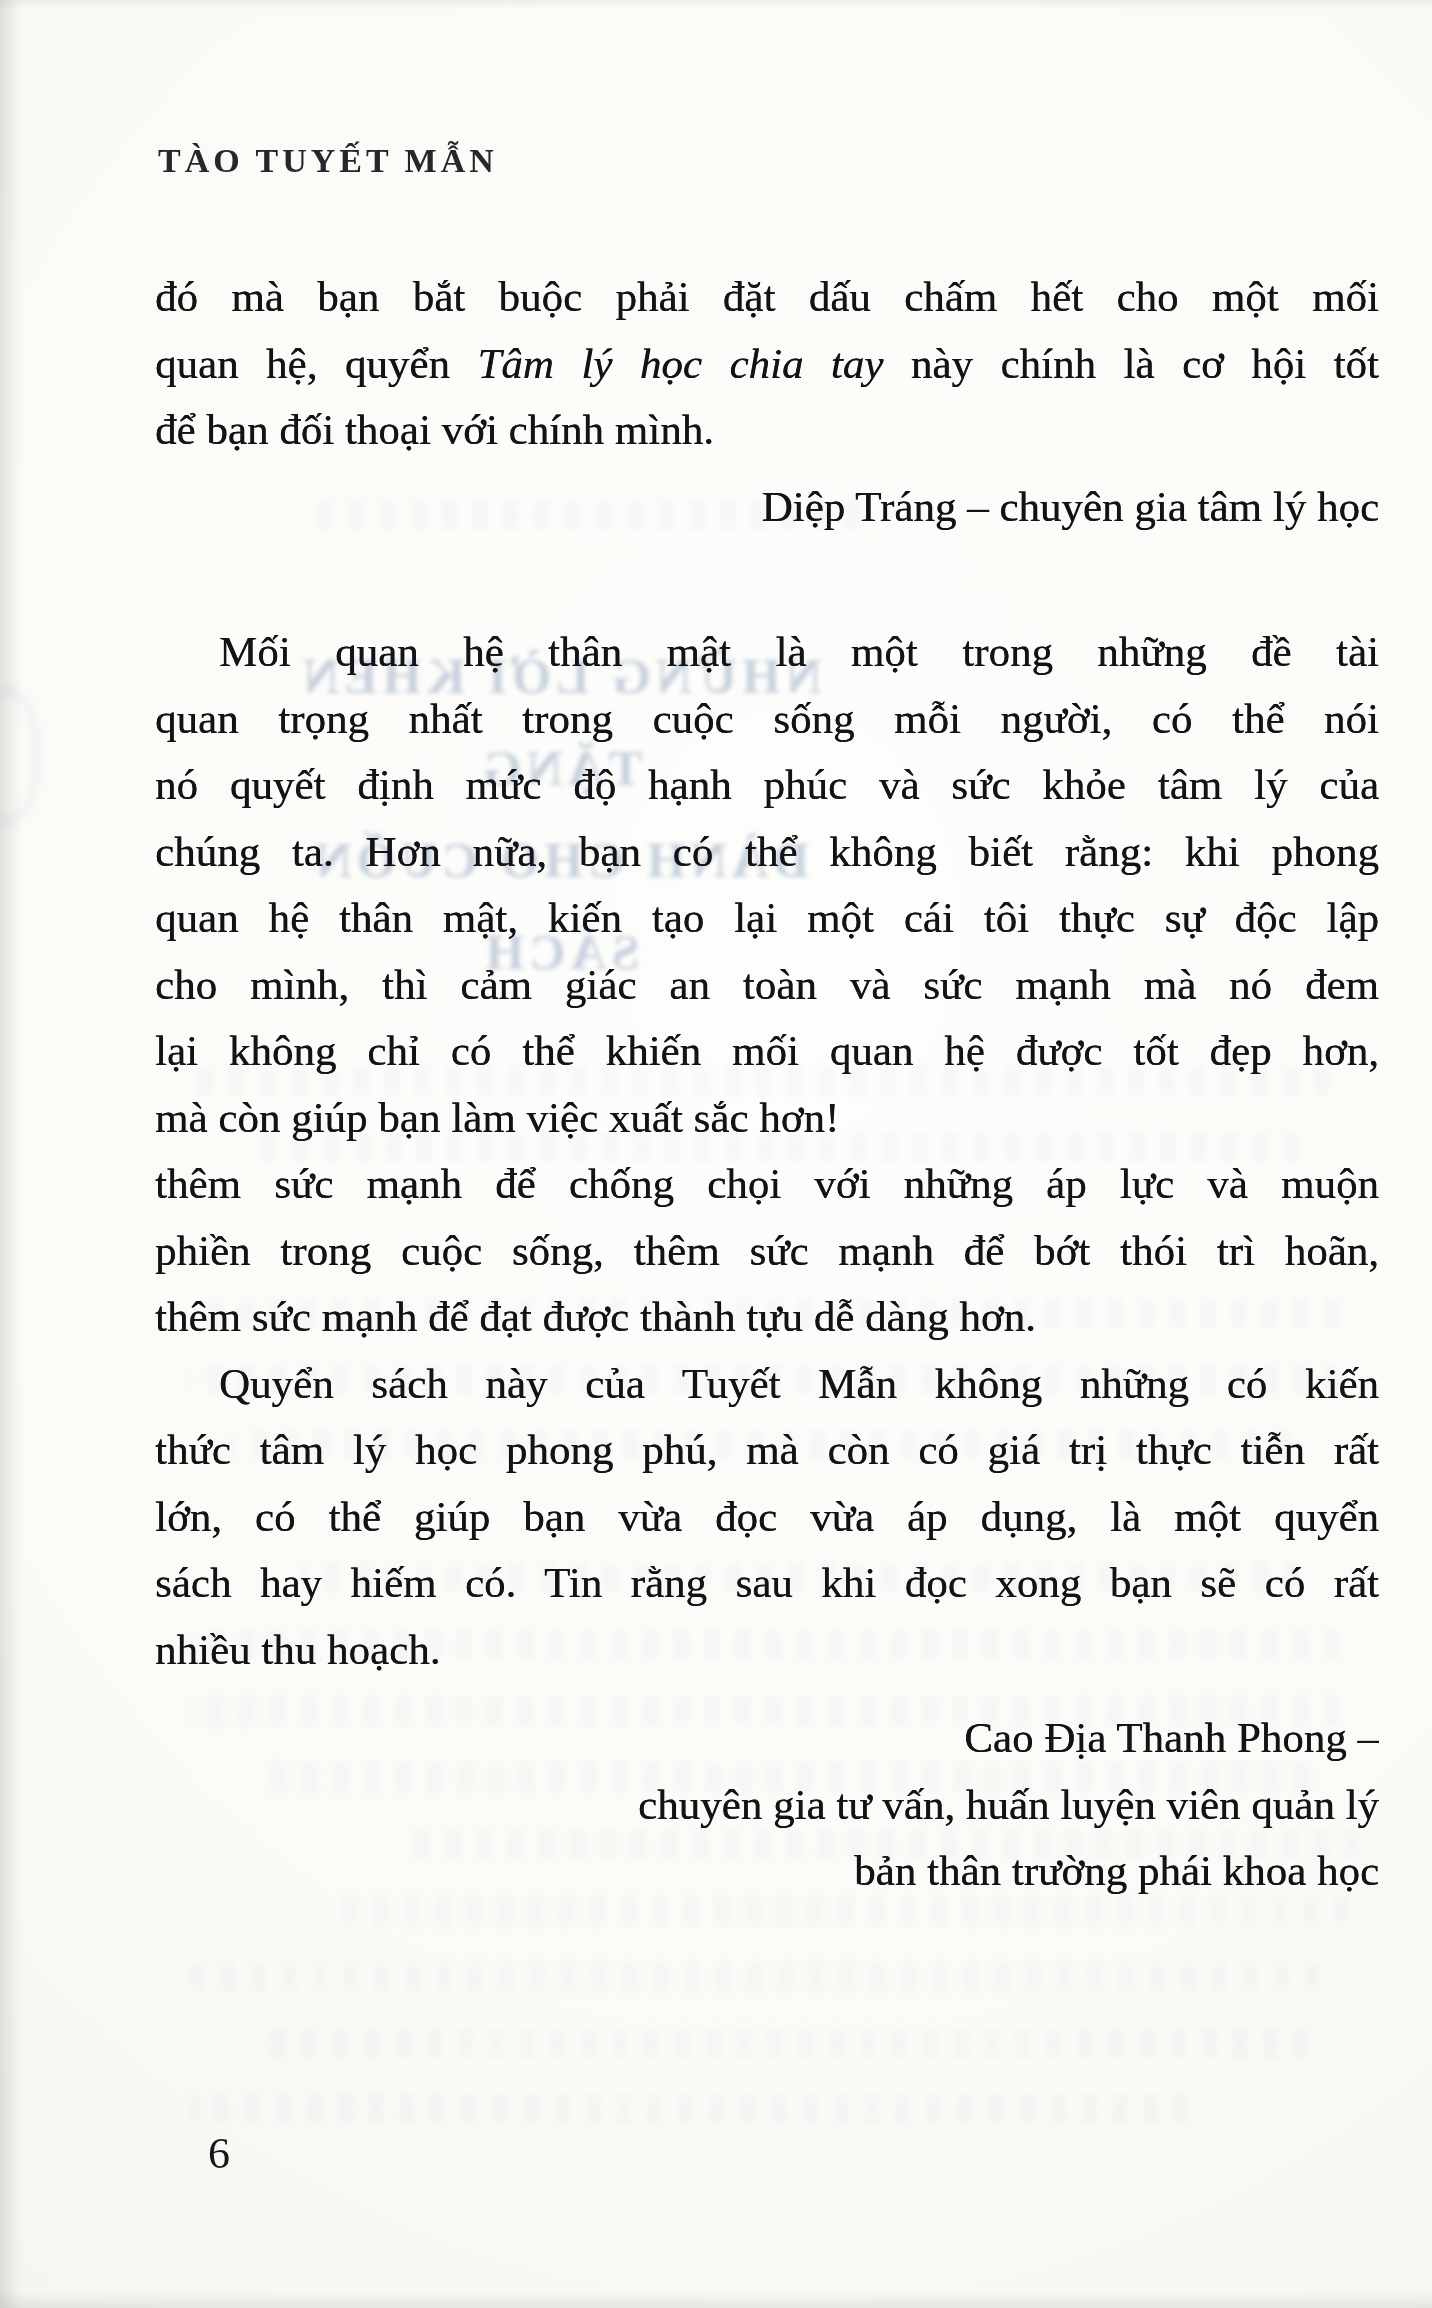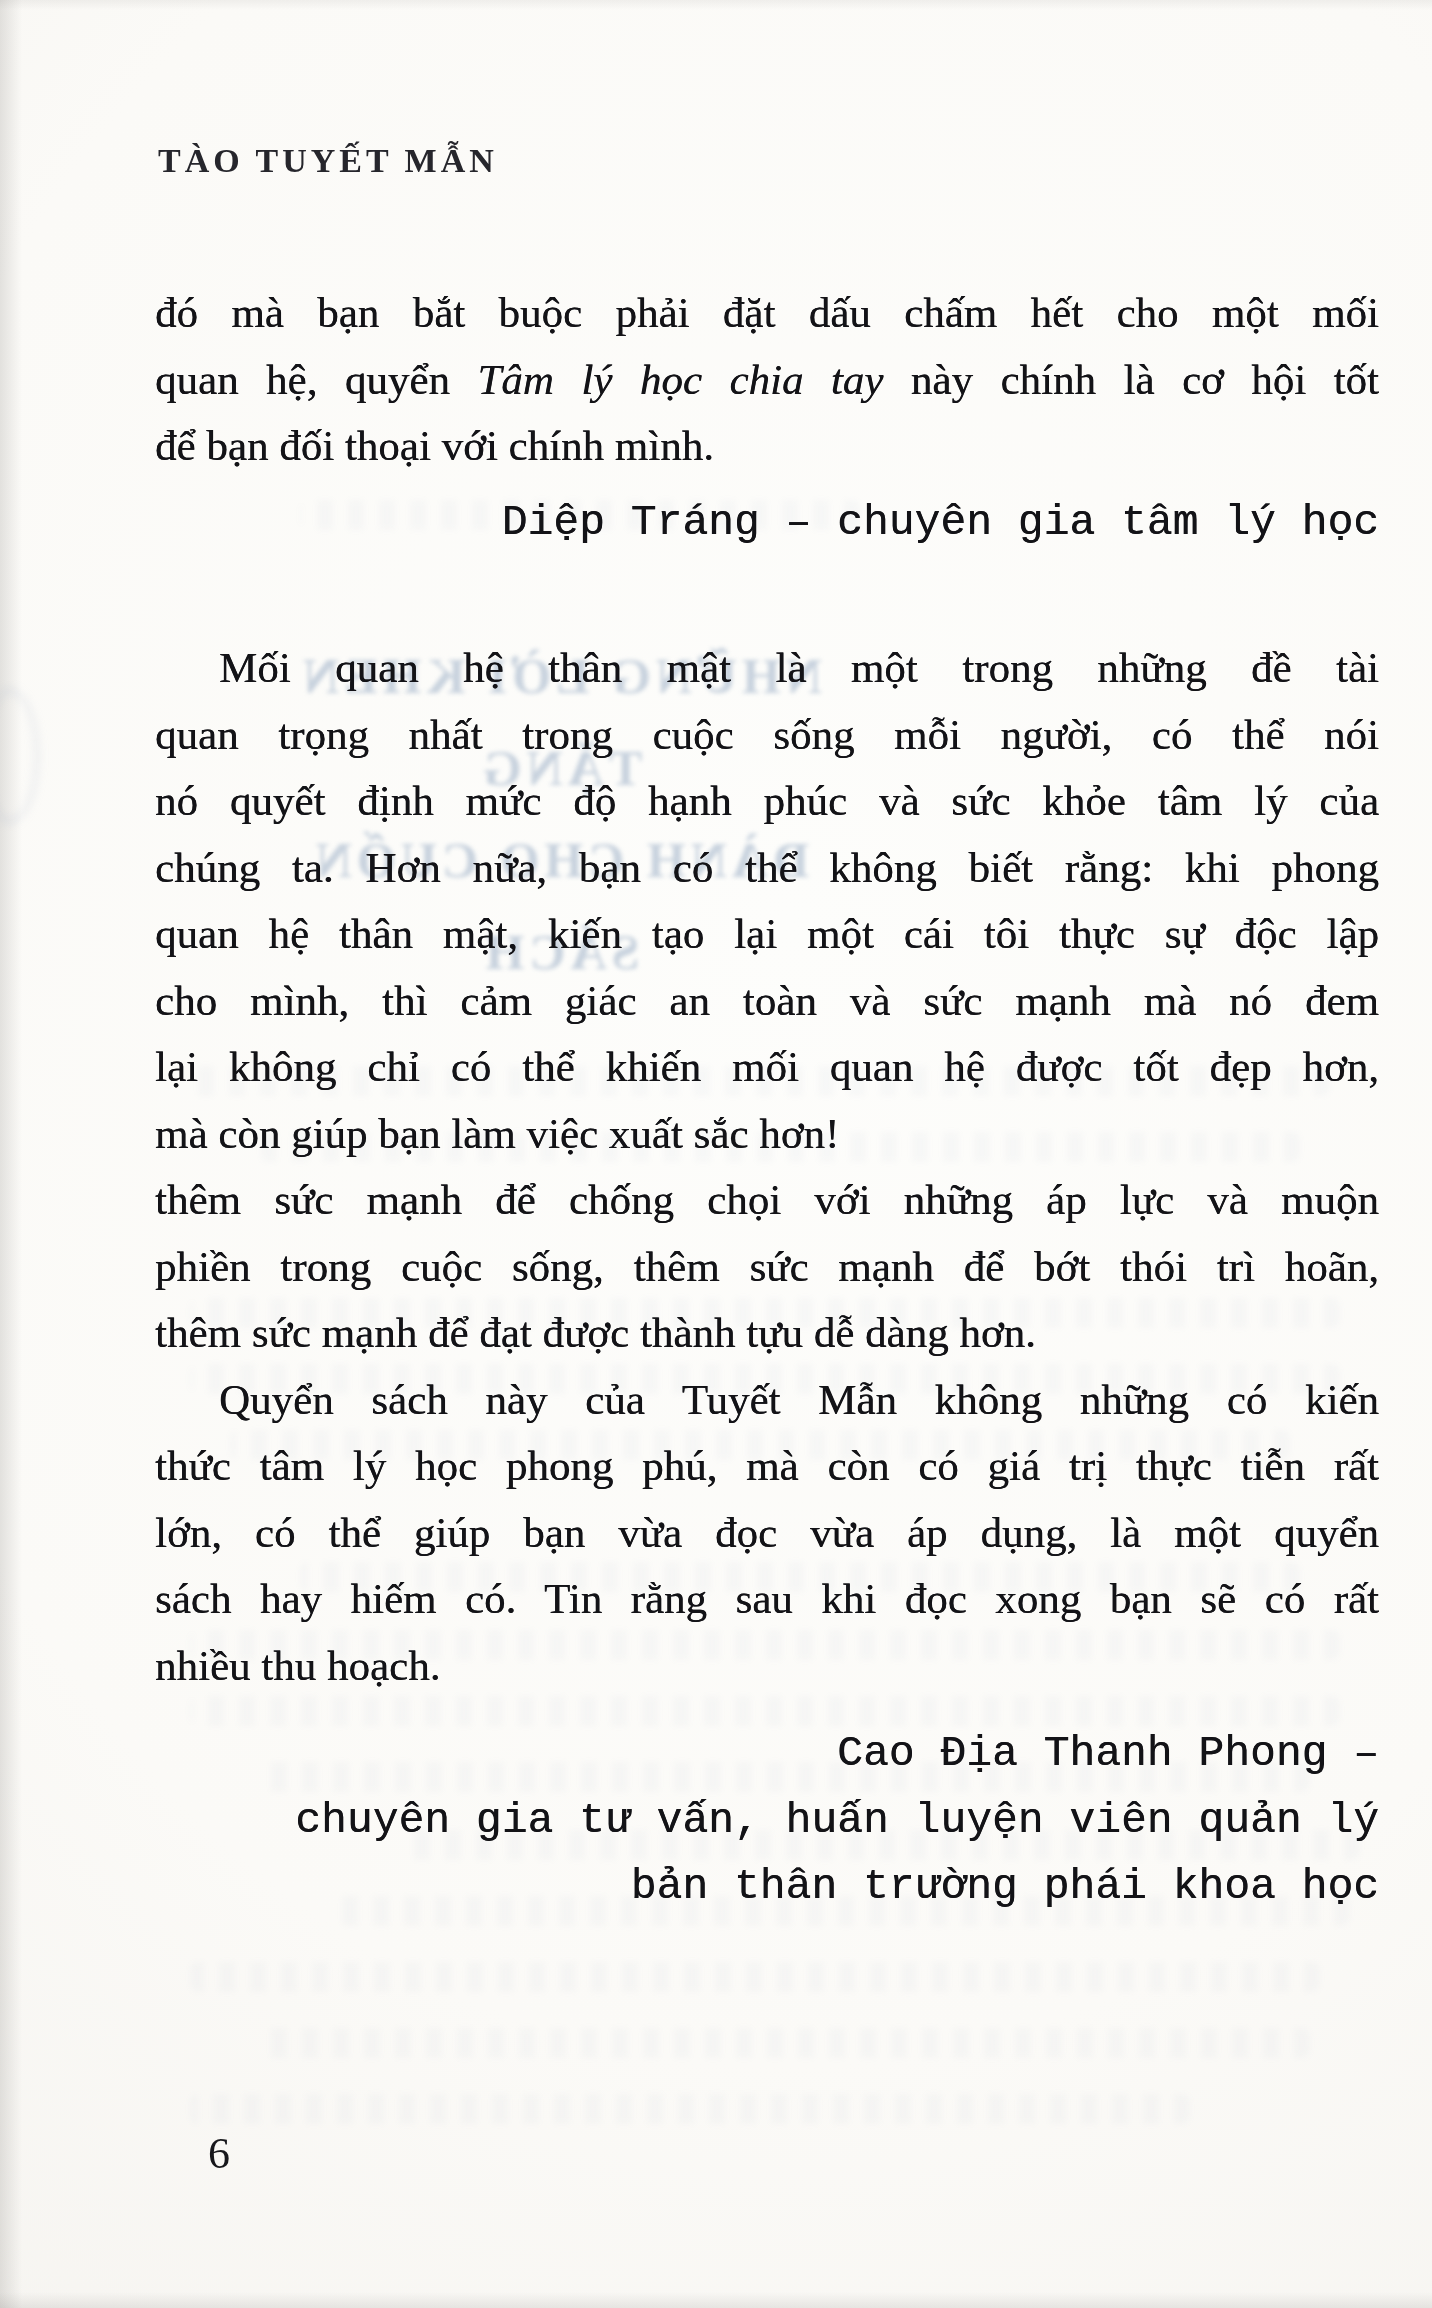--- a/index.html
+++ b/index.html
@@ -13,31 +13,31 @@
     overflow:hidden;
   }
   
   .running-head{
     position:absolute;left:158px;top:142px;
     font-size:34px;font-weight:700;letter-spacing:4px;
     color:#26262c;
   }
   
   .textcol{
-    position:absolute;left:155px;top:280px;width:1224px;
+    position:absolute;left:155px;top:264px;width:1224px;
   }
   .line{
     height:66.5px;line-height:66.5px;font-size:43px;
     text-align:justify;text-align-last:justify;
     overflow:hidden;white-space:normal;
     text-shadow:0.3px 0 0 currentColor;
   }
   .line.last{text-align-last:auto;}
   .line.indent{text-indent:64px;}
-  .line.right{text-align:left;text-align-last:right;font-family:Liberation Mono, monospace;}
+  .line.right{text-align:left;text-align-last:right;}
   .block.attr .line{text-shadow:0.35px 0 0 currentColor;}
   
   .bleed{
     position:absolute;left:240px;top:630px;width:640px;
     transform:scaleX(-1);
     color:#9db0c7;opacity:.55;filter:blur(2px);
     font-weight:700;font-size:50px;letter-spacing:5px;
     text-align:center;line-height:92px;
     pointer-events:none;
   }

